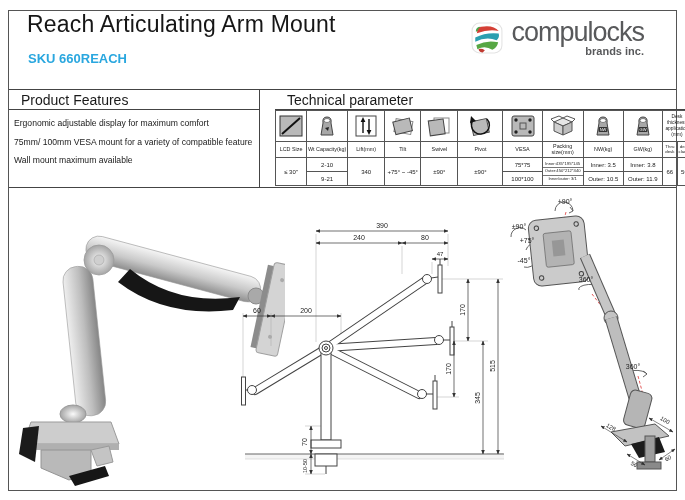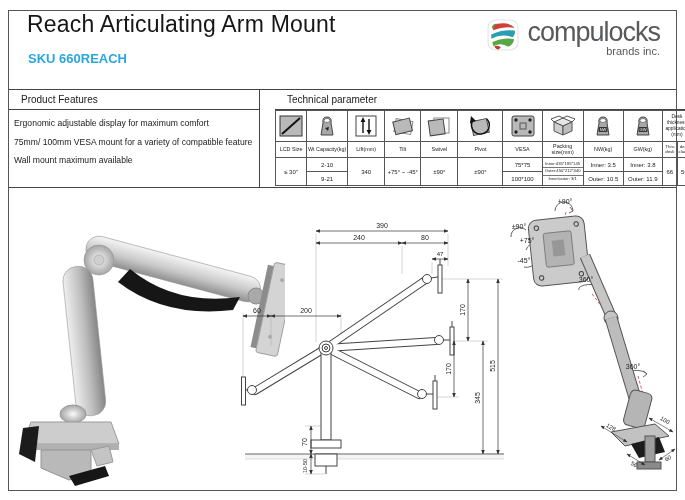--- a/index.html
+++ b/index.html
@@ -2,30 +2,30 @@
 <html><head>
 <meta charset="utf-8">
 <style>
   html,body{margin:0;padding:0;background:#fff;}
   body{width:685px;height:500px;position:relative;font-family:"Liberation Sans", sans-serif;color:#111;overflow:hidden;}
   .frame{position:absolute;left:8px;top:10px;width:667px;height:479px;border:1px solid #555;background:#fff;}
 
   
   .title{position:absolute;left:18px;top:0;font-size:23px;letter-spacing:.2px;color:#161616;}
   .sku{position:absolute;left:19px;top:40px;font-size:13px;font-weight:bold;color:#2aa7df;}
-  .brand{position:absolute;right:16px;top:8px;display:flex;align-items:flex-start;}
+  .brand{position:absolute;right:32px;top:8px;display:flex;align-items:center;}
   .brand-txt{margin-left:8px;text-align:right;}
   .brand-name{font-size:27px;line-height:26px;color:#58595b;letter-spacing:-1px;}
-  .brand-sub{font-size:11px;color:#58595b;margin-top:0;}
+  .brand-sub{font-size:11px;color:#58595b;margin-top:0;font-weight:bold;}
 
   
   .panel-row{position:absolute;left:0;top:78px;width:667px;height:97px;border-top:1px solid #444;border-bottom:1px solid #444;}
   .panel-features{position:absolute;left:0;top:0;width:250px;height:97px;}
   .panel-tech{position:absolute;left:250px;top:0;width:417px;height:97px;border-left:1px solid #444;padding-left:15px;}
-  .panel-hd{height:19px;border-bottom:1px solid #444;display:flex;align-items:center;padding-left:12px;font-size:10px;color:#1a1a1a;}
+  .panel-hd{height:19px;border-bottom:1px solid #444;display:flex;align-items:center;padding-left:12px;font-size:14px;color:#1a1a1a;}
   .feat-list{list-style:none;margin:4px 0 16px 0;padding:0 4px 17px 5px;}
   .feat-list li{font-size:8.6px;line-height:18.5px;white-space:nowrap;color:#1a1a1a;}
 
   table.tech{border-collapse:collapse;table-layout:fixed;width:417px;}
   table.tech td{border:1px solid #555;text-align:center;vertical-align:middle;padding:0;overflow:hidden;}
   tr.r-icon td{height:30px;}
   tr.r-label td{height:15px;font-size:5.4px;color:#222;line-height:1.1;}
   tr.r-v td{height:13px;font-size:6px;color:#222;}
   td.desk-hd{font-size:4.8px;line-height:1.3;color:#222;}
   td.packing-cell{padding:0;}

